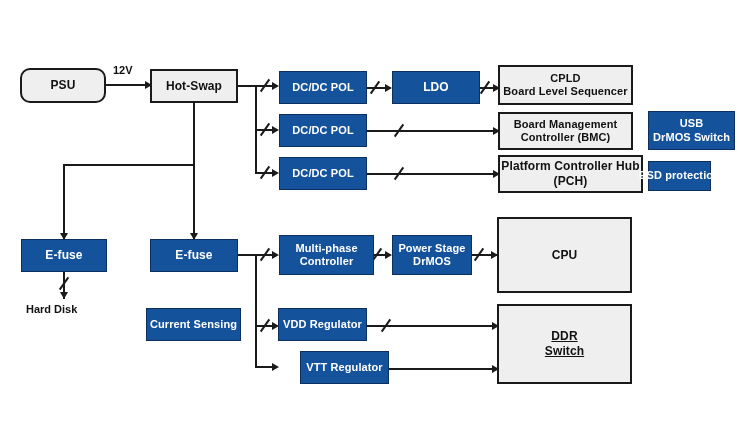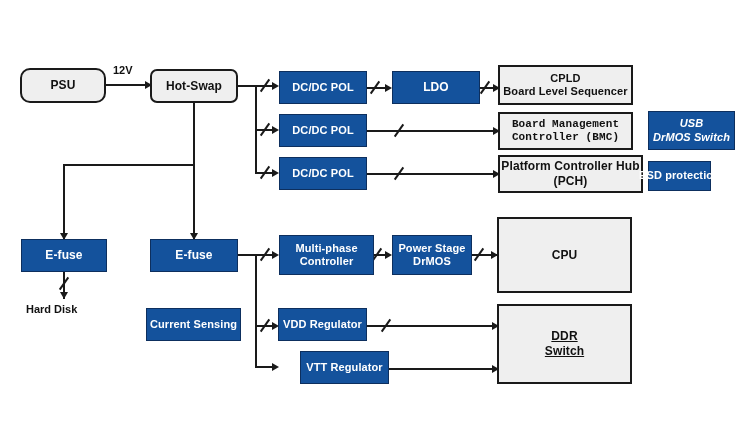--- a/index.html
+++ b/index.html
@@ -150,21 +150,21 @@
   <div class="arr-r" style="left:492px;top:321.5px;"></div>
   <div class="slash" style="left:385px;top:318px;"></div>
 
   <div class="wire wh" style="left:367px;top:368px;width:131px;"></div>
   <div class="arr-r" style="left:492px;top:364.5px;"></div>
 
   <div class="blk grey round" style="left:20px;top:68px;width:86px;height:35px;font-size:12px;">
     <span class="ln">PSU</span>
   </div>
 
-  <div class="blk grey" style="left:150px;top:69px;width:88px;height:34px;font-size:12px;border-radius:7px;">
+  <div class="blk grey" style="left:150px;top:69px;width:88px;height:34px;font-size:12px;">
     <span class="ln">Hot-Swap</span>
   </div>
 
   <div class="blk blue" style="left:279px;top:71px;width:88px;height:33px;font-size:11px;">
     <span class="ln">DC/DC  POL</span>
   </div>
   <div class="blk blue" style="left:279px;top:114px;width:88px;height:33px;font-size:11px;">
     <span class="ln">DC/DC  POL</span>
   </div>
   <div class="blk blue" style="left:279px;top:157px;width:88px;height:33px;font-size:11px;">
@@ -173,31 +173,31 @@
 
   <div class="blk grey" style="left:498px;top:65px;width:135px;height:40px;font-size:11px;">
     <span class="ln">CPLD</span>
     <span class="ln">Board Level Sequencer</span>
   </div>
 
   <div class="blk blue" style="left:392px;top:71px;width:88px;height:33px;font-size:12px;">
     <span class="ln">LDO</span>
   </div>
 
-  <div class="blk grey" style="left:498px;top:112px;width:135px;height:38px;font-size:11px;font-family:Liberation Mono, monospace;">
+  <div class="blk grey" style="left:498px;top:112px;width:135px;height:38px;font-size:11px;">
     <span class="ln">Board Management</span>
     <span class="ln">Controller (BMC)</span>
   </div>
 
   <div class="blk grey" style="left:498px;top:155px;width:145px;height:38px;font-size:12px;">
     <span class="ln">Platform Controller Hub</span>
     <span class="ln">(PCH)</span>
   </div>
 
-  <div class="blk blue" style="left:648px;top:111px;width:87px;height:39px;font-size:11px;font-style:italic;">
+  <div class="blk blue" style="left:648px;top:111px;width:87px;height:39px;font-size:11px;">
     <span class="ln">USB</span>
     <span class="ln">DrMOS Switch</span>
   </div>
 
   <div class="blk blue" style="left:648px;top:161px;width:63px;height:30px;font-size:11px;">
     <span class="ln">ESD protection</span>
   </div>
 
   <div class="blk blue" style="left:21px;top:239px;width:86px;height:33px;font-size:12px;">
     <span class="ln">E-fuse</span>

